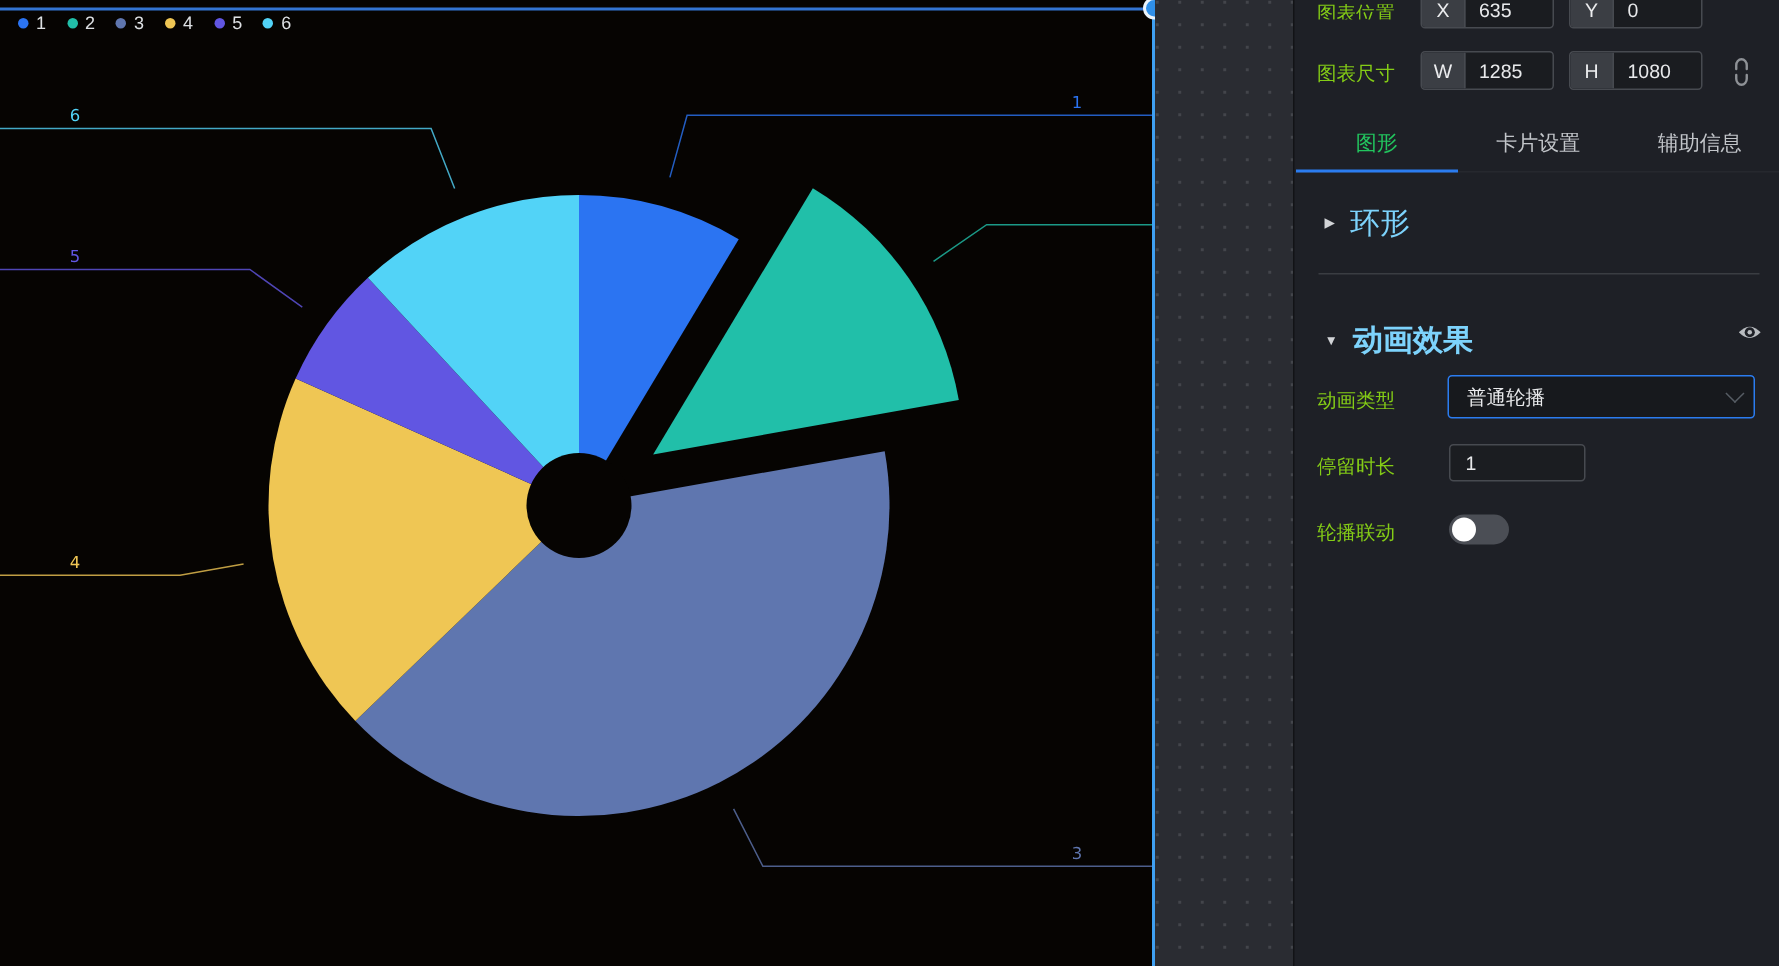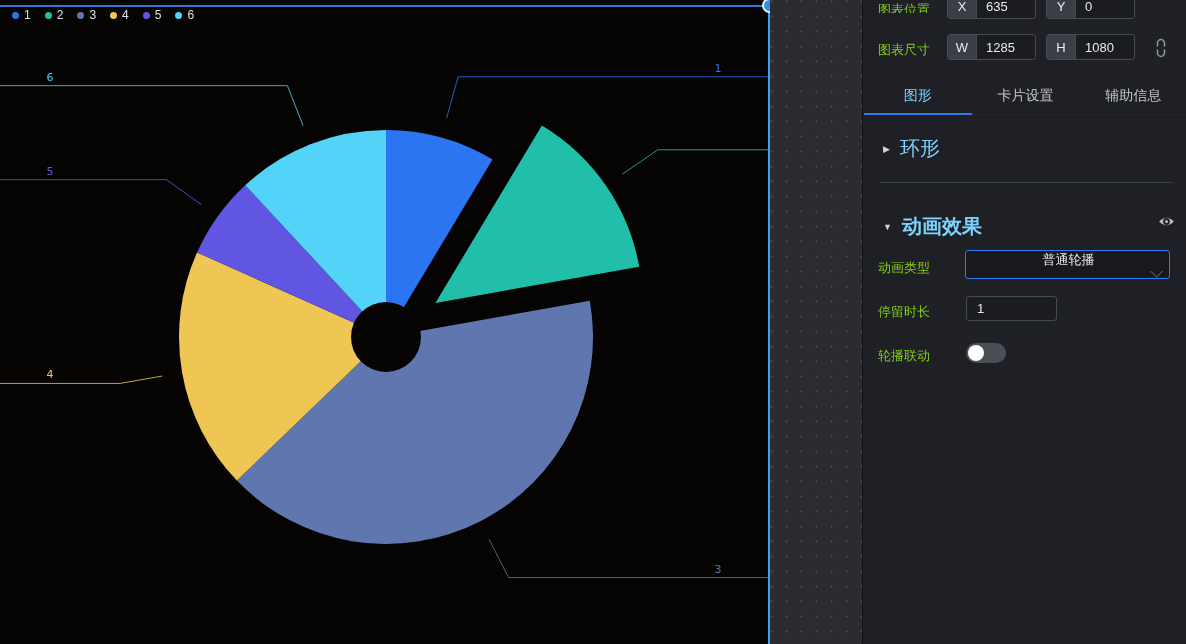--- a/index.html
+++ b/index.html
@@ -32,21 +32,21 @@
   .field-label { font-size:13px; color:#84cc16; }
 
   .pair-box { display:flex; height:26px; border:1px solid #474A50; border-radius:3px; overflow:hidden; background:#1A1C20; }
   .pair-box .seg-label { width:29px; background:#3B3E44; color:#ECEDEF; font-size:13px;
                          display:flex; align-items:center; justify-content:center; border-right:1px solid #474A50; }
   .pair-box .seg-value { flex:1; color:#E8E9EB; font-size:13px; display:flex; align-items:center; padding-left:9px; }
 
   .tabs { position:absolute; left:1px; top:78px; width:323px; height:37px; display:flex; border-bottom:1px solid #26282E; }
   .tab  { flex:1; display:flex; align-items:center; justify-content:center; font-size:14px; color:#C2C5C9;
           position:relative; cursor:pointer; }
-  .tab.active { color:#7dd3fc; }
+  .tab.active { color:#22c55e; }
   .tab.active::after { content:""; position:absolute; left:0; right:0; bottom:-1px; height:2px; background:#2B7CF0; }
 
   .tri { font-size:9px; color:#D2D4D7; }
   .section-title { font-size:20px; color:#7dd3fc; }
   .section-title.bold { font-weight:bold; }
   .divider { position:absolute; left:16px; width:294px; height:1px; background:#3A3D42; }
 
   .select-box { position:absolute; width:205px; height:29px; border:1px solid #2B7CF0; border-radius:3px;
                 background:#17191D; display:flex; align-items:center; padding:0 10px 0 12px;
                 color:#E9EAEC; font-size:13px; cursor:pointer; }
@@ -169,21 +169,21 @@
   </div>
   <svg class="abs" style="left:295px; top:215px;" width="17" height="13" viewBox="0 0 17 13">
     <path d="M1.2,6.5 Q8.5,-1 15.8,6.5 Q8.5,14 1.2,6.5 Z" fill="#B9BCC0"></path>
     <circle cx="8.5" cy="6.5" r="3.4" fill="#1E2026"></circle>
     <circle cx="8.5" cy="6.5" r="1.5" fill="#B9BCC0"></circle>
   </svg>
 
   <div class="abs" style="left:15px; top:258px;">
     <span class="field-label">动画类型</span>
   </div>
-  <div class="select-box" style="left:102px; top:250px;flex-direction:column;">
+  <div class="select-box" style="left:102px; top:250px;">
     <span>普通轮播</span>
     <span class="chev"></span>
   </div>
 
   <div class="abs" style="left:15px; top:302px;">
     <span class="field-label">停留时长</span>
   </div>
   <input class="num-input" style="left: 103px; top: 296px;" value="1">
 
   <div class="abs" style="left:15px; top:346px;">

